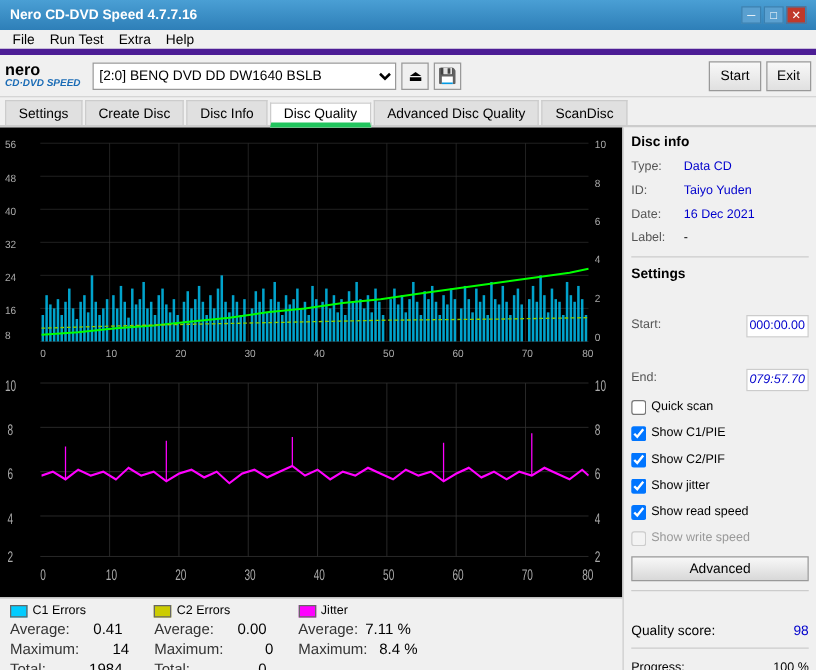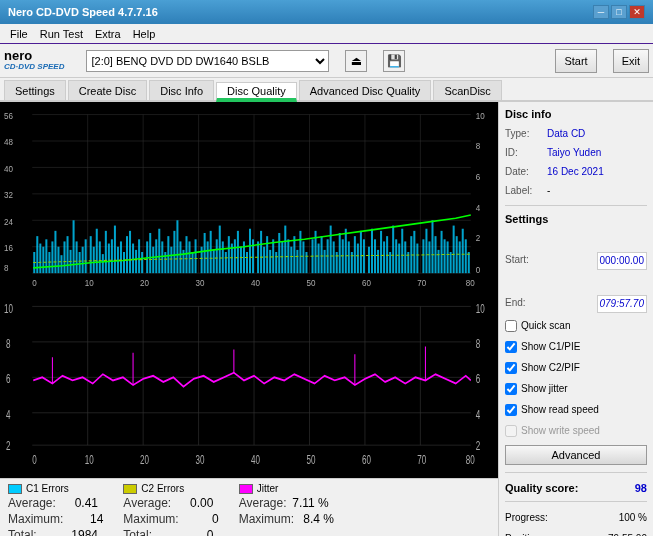--- a/index.html
+++ b/index.html
@@ -34,36 +34,36 @@
       cursor: pointer;
     }
 
     
     .menu-bar {
       background: #f0f0f0;
       height: 20px;
       display: flex;
       align-items: center;
       padding: 0 4px;
-      border-bottom: 1px solid #4c1d95;
+      border-bottom: 5px solid #4c1d95;
     }
     .menu-item {
       padding: 2px 6px;
       font-size: 11px;
       cursor: pointer;
     }
 
     
     .toolbar {
       background: #f0f0f0;
       height: 34px;
       display: flex;
       align-items: center;
       padding: 2px 4px;
-      gap: 16px;
+      gap: 4px;
       border-bottom: 1px solid #ccc;
     }
     .nero-logo {
       display: flex; flex-direction: column;
       font-size: 10px; font-weight: bold;
       margin-right: 6px;
       line-height: 1.1;
     }
     .nero-logo .nero-text { color: #000; font-size: 13px; font-weight: 900; }
     .nero-logo .cd-dvd { color: #1a6bb5; font-size: 8px; font-style: italic; }
@@ -220,22 +220,22 @@
       width: 100%;
       margin-top: 2px;
     }
 
     .divider { border-top: 1px solid #ccc; margin: 3px 0; }
 
     .quality-row {
       display: flex;
       justify-content: space-between;
       font-size: 11px;
-      font-weight: bold;
-      margin-top: 2px;
+      font-weight: normal;
+      margin-top: 19px;
     }
 
     .progress-row {
       display: flex;
       justify-content: space-between;
       font-size: 10px;
       line-height: 1.7;
     }
 
     .charts-and-legend {

